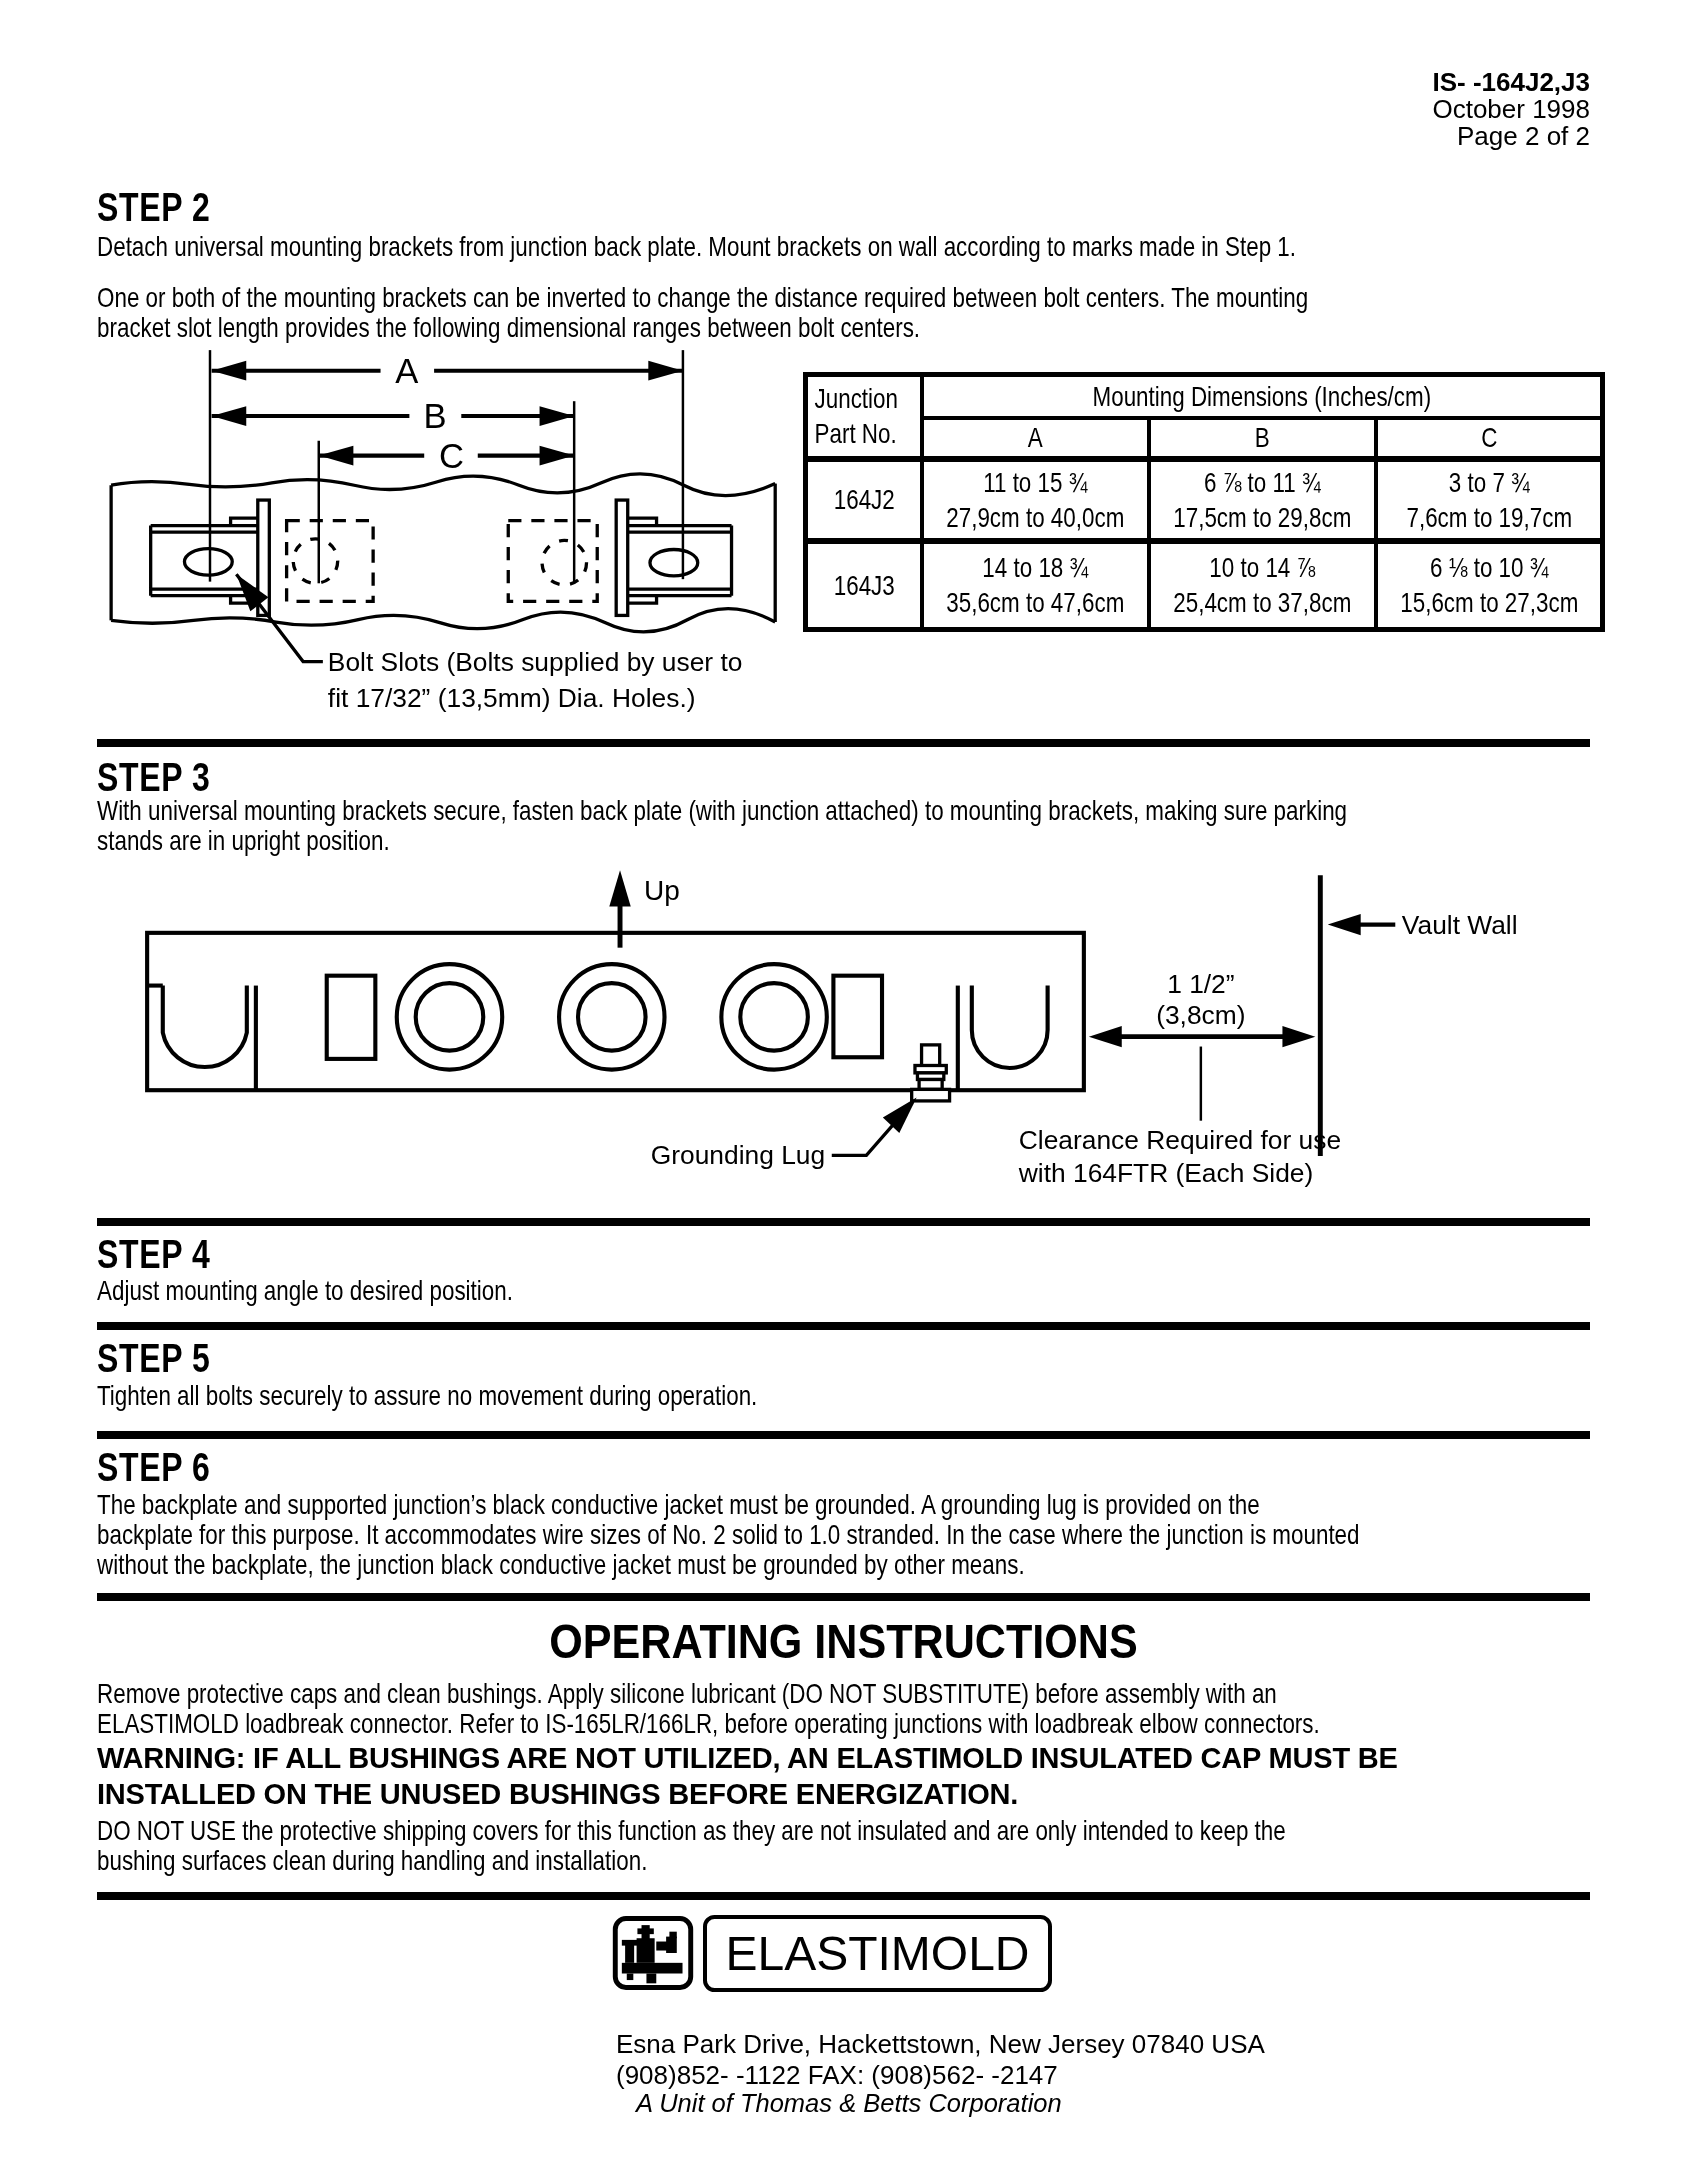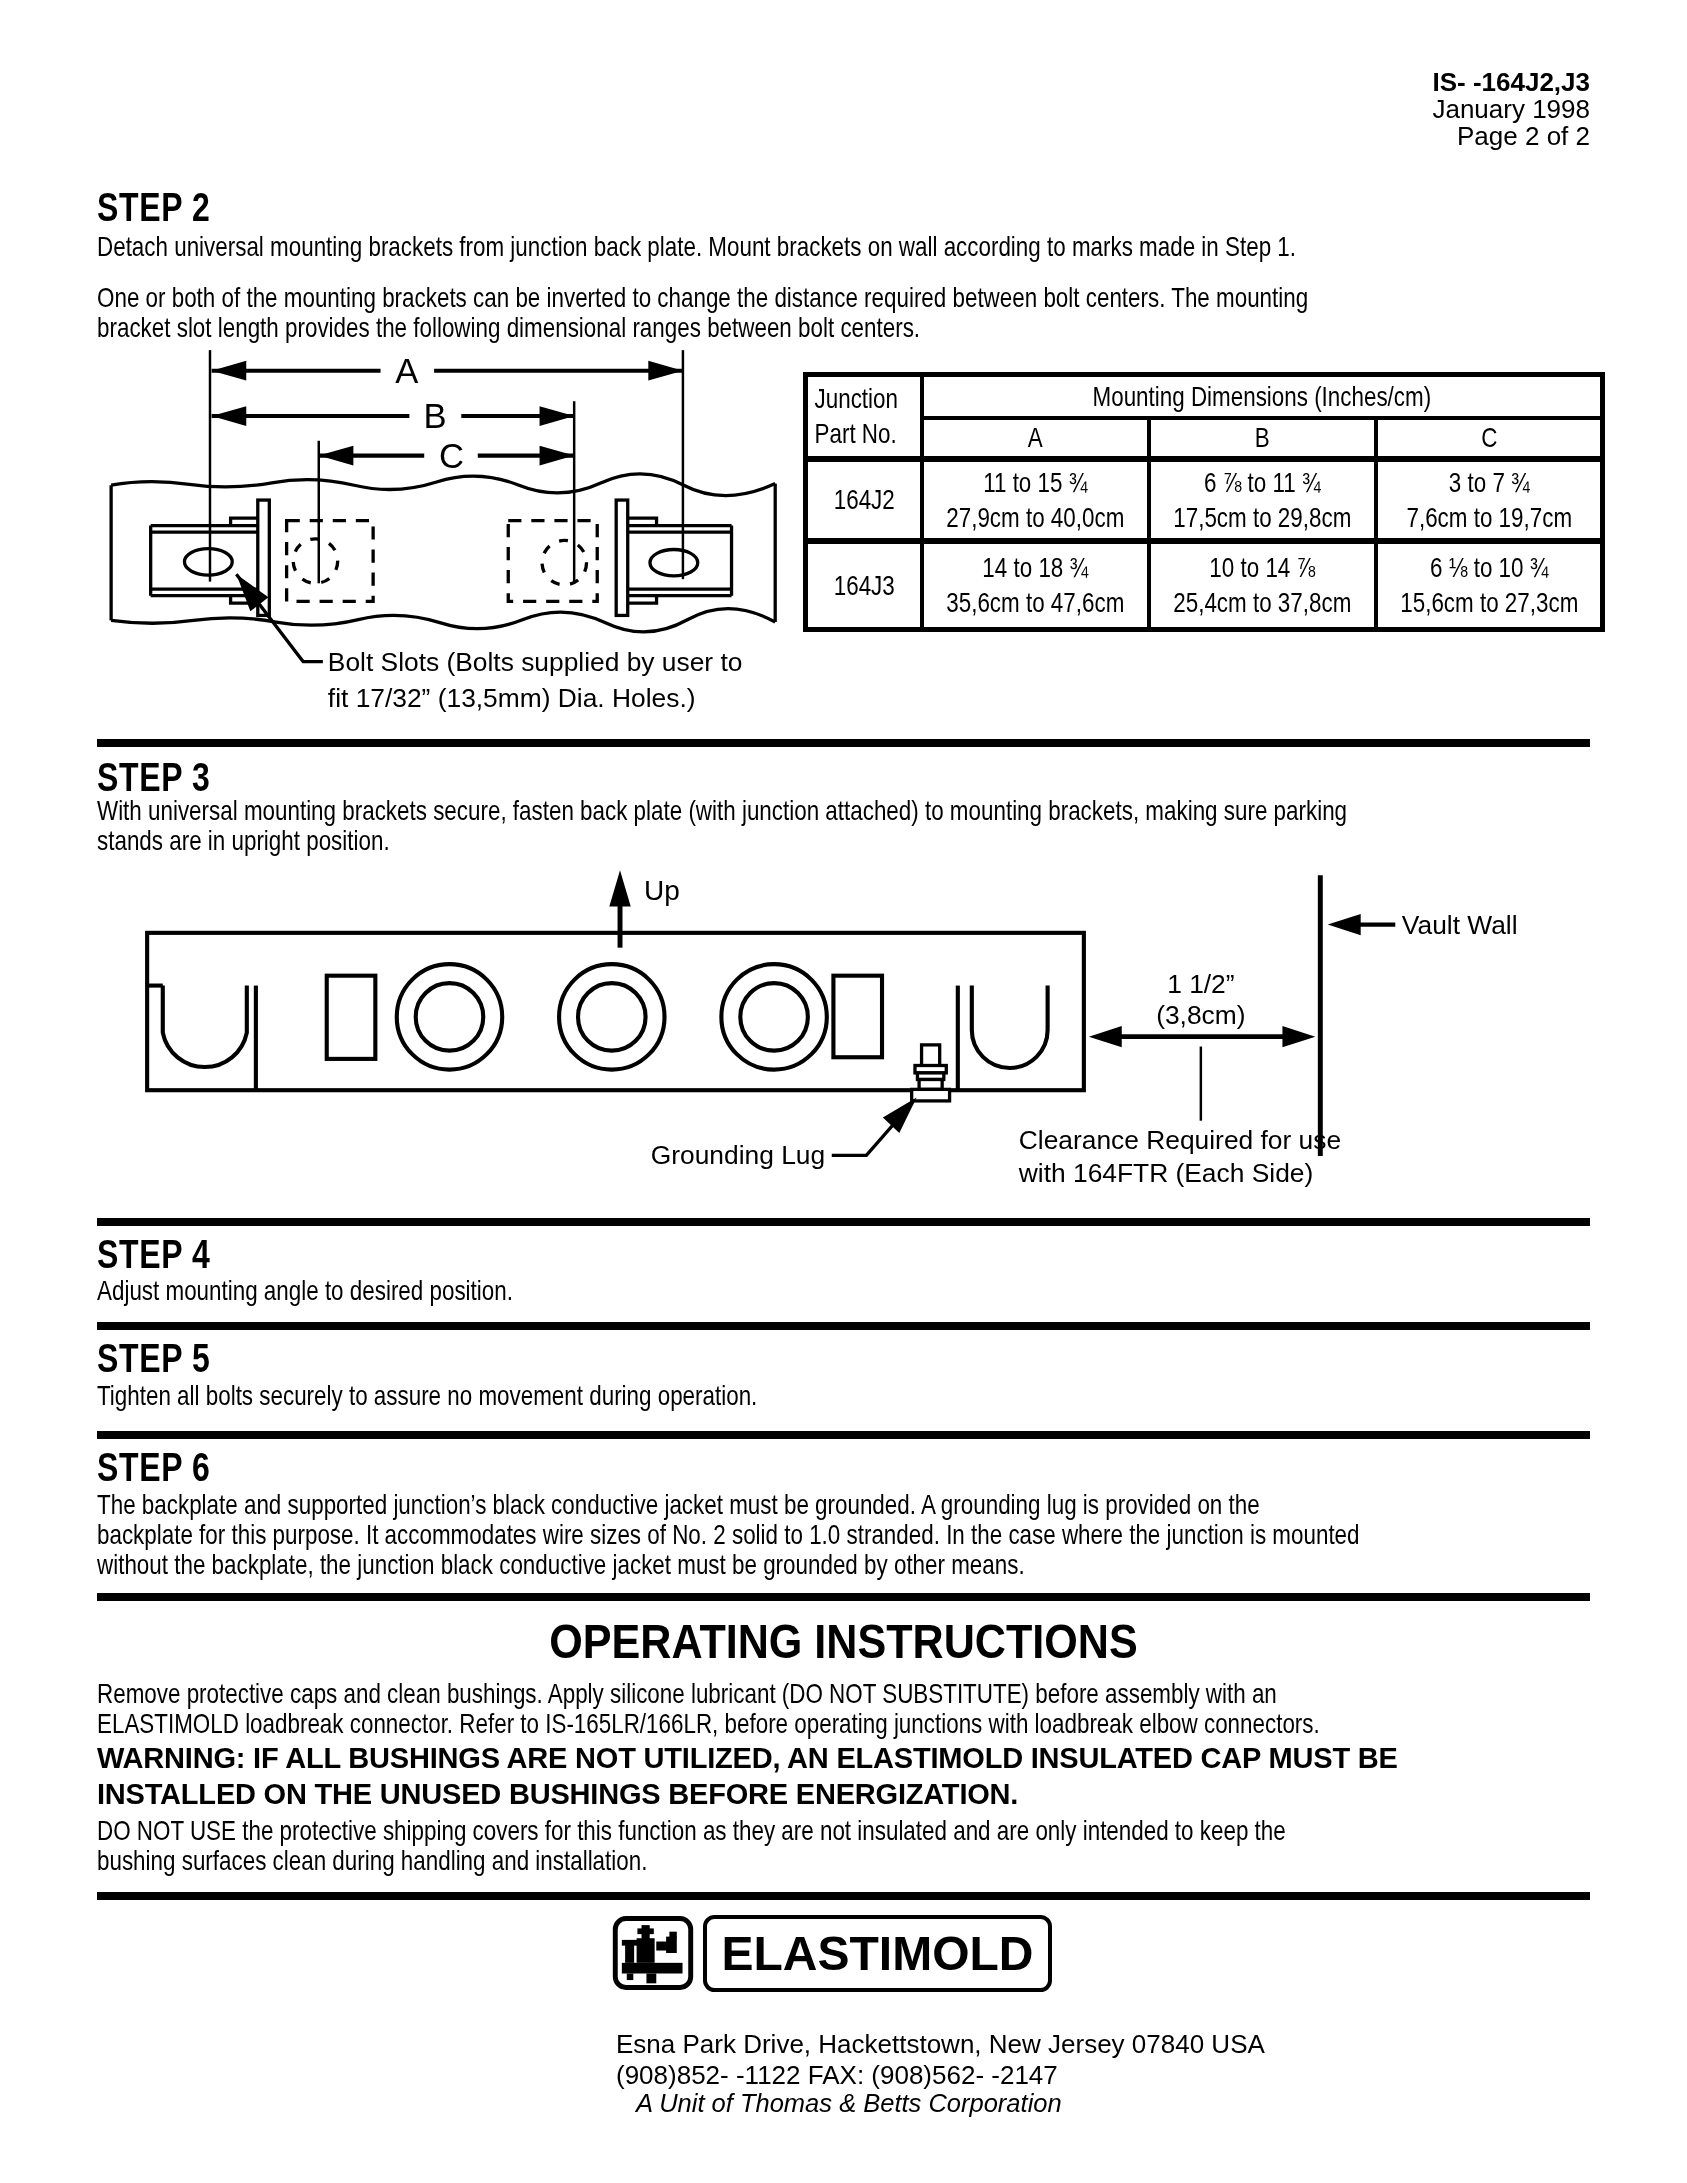--- a/index.html
+++ b/index.html
@@ -60,33 +60,33 @@
     font-size:28px;line-height:35px;
     transform:scaleX(0.80);transform-origin:left center;
     text-align:left;padding-left:8.2px;white-space:nowrap;
   }
   svg text{font-family:"Liberation Sans", sans-serif;fill:#000;}
   .footer-line{font-size:26px;line-height:30px;white-space:pre-line;margin-top:32px;}
   .brandbox{
     left:703px;top:1915px;width:341px;height:69px;
     border:4.1px solid #000;border-radius:11.5px;
     text-align:center;line-height:69px;
-    font-size:48px;font-weight:bold;letter-spacing:0px;
+    font-size:48px;font-weight:normal;letter-spacing:0px;
     white-space:nowrap;
   }
   .iconbox{left:612px;top:1915px;}
 </style>
 </head>
 <body>
 
 <div class="page">
 
   <div class="abs hdr">
     <div class="docno">IS- -164J2,J3</div>
-    <div>January 1998</div>
+    <div>October 1998</div>
     <div>Page 2 of 2</div>
   </div>
 
   <div class="abs step-title" style="left:97px;top:185px;">STEP 2</div>
   <div class="abs body-text" style="left:97px;top:232px;">Detach universal mounting brackets from junction back plate. Mount brackets on wall according to marks made in Step 1.</div>
   <div class="abs body-text" style="left:97px;top:283px;">One or both of the mounting brackets can be inverted to change the distance required between bolt centers. The mounting
 bracket slot length provides the following dimensional ranges between bolt centers.</div>
 
   <svg class="abs" style="left:97px;top:346px;" width="750" height="379" viewBox="118 420 910 460">
 

